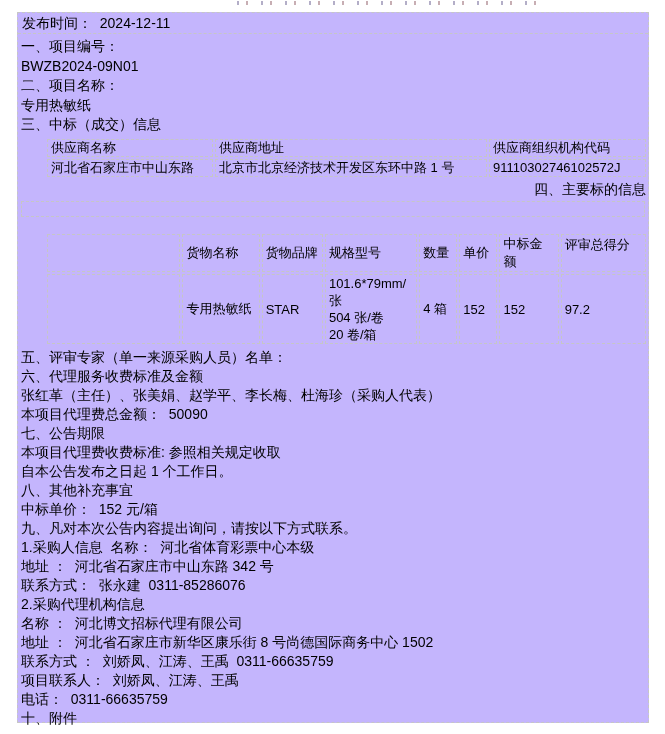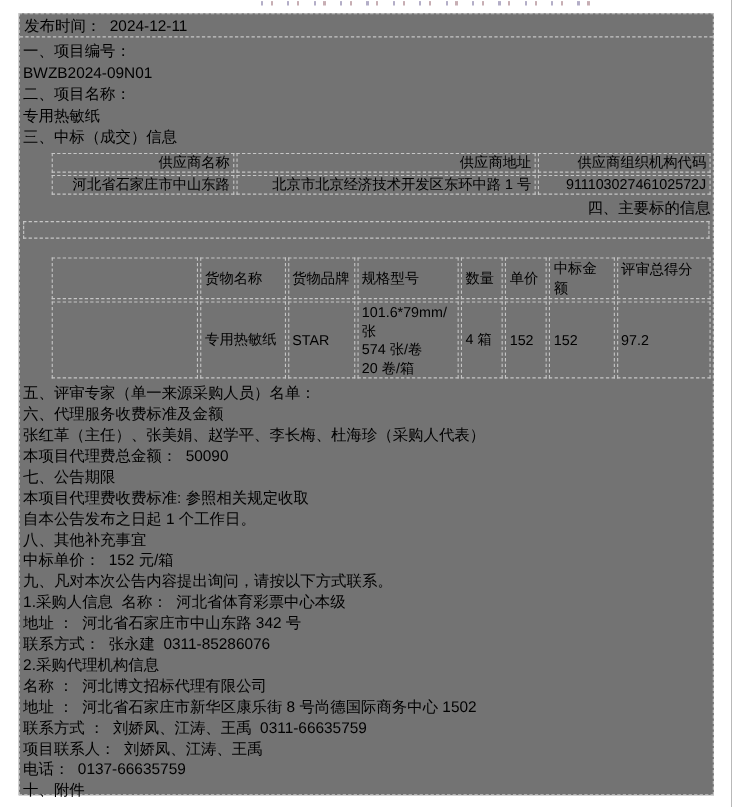--- a/index.html
+++ b/index.html
@@ -9,37 +9,37 @@
     position:relative;overflow:hidden;
   }
   
   .title-remnant{
     position:absolute;top:1px;left:237px;width:308px;height:4px;
     background:repeating-linear-gradient(90deg,#9a93b5 0 2px,transparent 2px 9px,#b5939a 9px 11px,transparent 11px 24px);
     opacity:.75;
   }
   .doc{
     position:absolute;top:12px;left:17px;width:632px;height:711px;
-    border:1px dashed #c6c6c6;background:#737373;box-sizing:border-box;
+    border:1px dashed #c6c6c6;background:#c4b5fd;box-sizing:border-box;
   }
   .pubrow{
     border-bottom:1px dashed #c6c6c6;
     padding:3px 4px 2px;font-size:14px;line-height:15px;white-space:pre-wrap;
   }
   .content{padding:3px 2px 0 3px;}
   .line{font-size:14px;line-height:19.5px;white-space:pre-wrap;}
   .line-s{font-size:14px;line-height:19px;white-space:pre-wrap;}
   table{border-collapse:separate;border-spacing:2px;table-layout:fixed;}
   td,th{
     border:1px dashed #c6c6c6;font-weight:normal;text-align:left;
     font-size:13px;padding:0 3px;box-sizing:border-box;vertical-align:middle;
     overflow:hidden;white-space:normal;
   }
   .t1{width:603px;margin:2px 0 1px 24px;}
-  .t1 td{height:17px;line-height:16px;text-align:right;}
+  .t1 td{height:17px;line-height:16px;}
   .t1 .hrow td{height:15px;}
   .t2{width:603px;margin:0 0 2px 24px;}
   .t2 th{height:32px;}
   .t2 th.top{vertical-align:top;padding-top:1px;}
   .t2 td{height:54px;}
   .speccell div{font-size:13px;line-height:17px;white-space:pre-wrap;}
   .empty-row{
     border:1px dashed #c6c6c6;height:16px;margin:2px 1px 15px 0;
     box-sizing:border-box;
   }
@@ -107,21 +107,21 @@
         <th>单价</th>
         <th>中标金额</th>
         <th class="top">评审总得分</th>
       </tr>
       <tr>
         <td></td>
         <td>专用热敏纸</td>
         <td>STAR</td>
         <td class="speccell">
           <div>101.6*79mm/张</div>
-          <div>574 张/卷</div>
+          <div>504 张/卷</div>
           <div>20 卷/箱</div>
         </td>
         <td>4 箱</td>
         <td>152</td>
         <td>152</td>
         <td>97.2</td>
       </tr>
     </tbody>
       </table>
 
@@ -136,17 +136,17 @@
     <div class="line-s">中标单价：  152 元/箱</div>
     <div class="line-s">九、凡对本次公告内容提出询问，请按以下方式联系。</div>
     <div class="line-s">1.采购人信息  名称：  河北省体育彩票中心本级</div>
     <div class="line-s">地址 ：  河北省石家庄市中山东路 342 号</div>
     <div class="line-s">联系方式：  张永建  0311-85286076</div>
     <div class="line-s">2.采购代理机构信息</div>
     <div class="line-s">名称 ：  河北博文招标代理有限公司</div>
     <div class="line-s">地址 ：  河北省石家庄市新华区康乐街 8 号尚德国际商务中心 1502</div>
     <div class="line-s">联系方式 ：  刘娇凤、江涛、王禹  0311-66635759</div>
     <div class="line-s">项目联系人：  刘娇凤、江涛、王禹</div>
-    <div class="line-s">电话：  0137-66635759</div>
+    <div class="line-s">电话：  0311-66635759</div>
     <div class="line-s">十、附件</div>
 
   </div>
 </div>
 
 </body></html>

